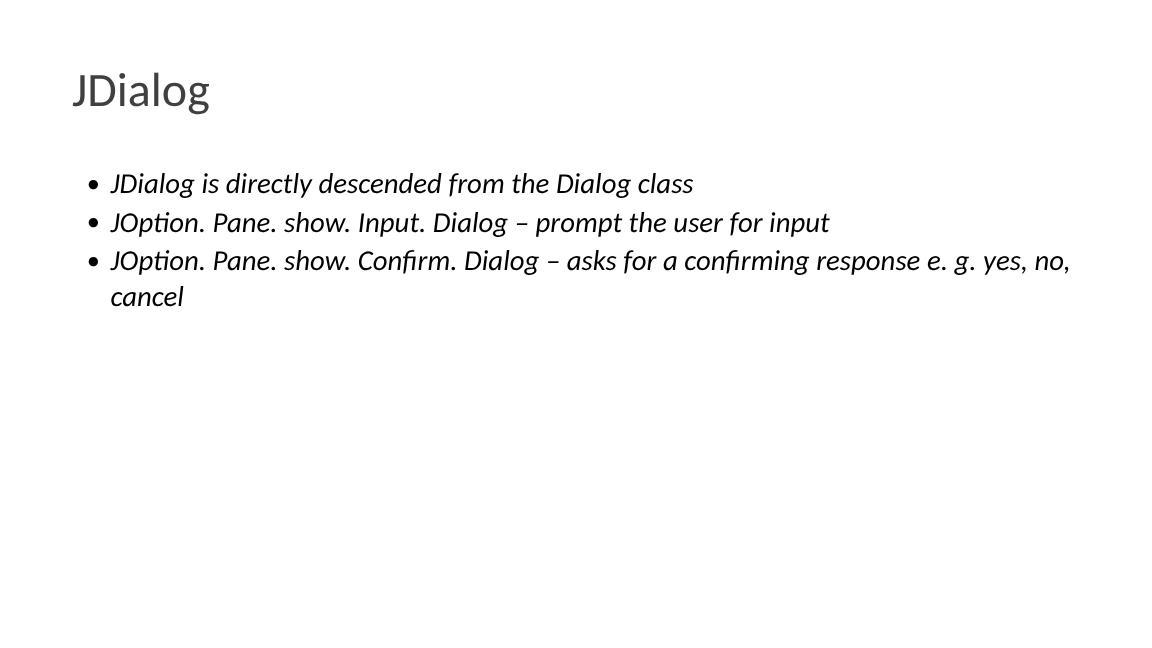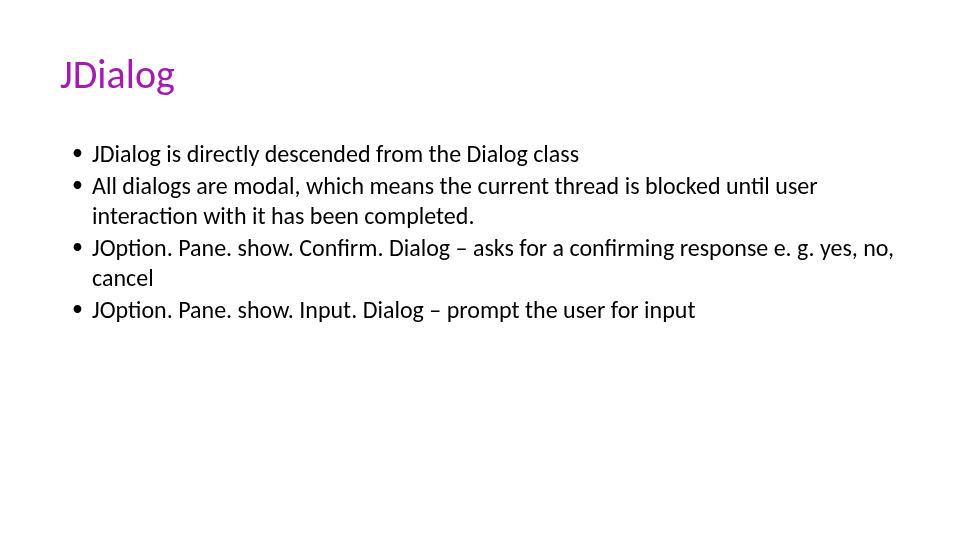--- a/index.html
+++ b/index.html
@@ -16,26 +16,27 @@
       overflow: hidden;
     }
     .slide {
       width: 100%;
       height: 100%;
       padding: 50px 60px 40px 60px;
     }
     .title {
       font-size: 40px;
       font-weight: 400;
-      color: #a21caf;
+      color: #404040;
       margin-bottom: 40px;
     }
     .bullets {
       list-style: none;
       padding-left: 12px;
+      font-style: italic;
     }
     .bullets li {
       font-size: 24px;
       line-height: 1.25;
       color: #000000;
       position: relative;
       padding-left: 20px;
       margin-bottom: 2px;
     }
     .bullets li::before {
@@ -46,17 +47,16 @@
       font-size: 22px;
     }
   </style>
 </head>
 <body>
 
 <div class="slide">
   <h1 class="title">JDialog</h1>
   <ul class="bullets">
     <li>JDialog is directly descended from the Dialog class</li>
-    <li>All dialogs are modal, which means the current thread is blocked until user interaction with it has been completed.</li>
+    <li>JOption. Pane. show. Input. Dialog – prompt the user for input</li>
     <li>JOption. Pane. show. Confirm. Dialog – asks for a confirming response e. g. yes, no, cancel</li>
-    <li>JOption. Pane. show. Input. Dialog – prompt the user for input</li>
   </ul>
 </div>
 
 </body></html>

